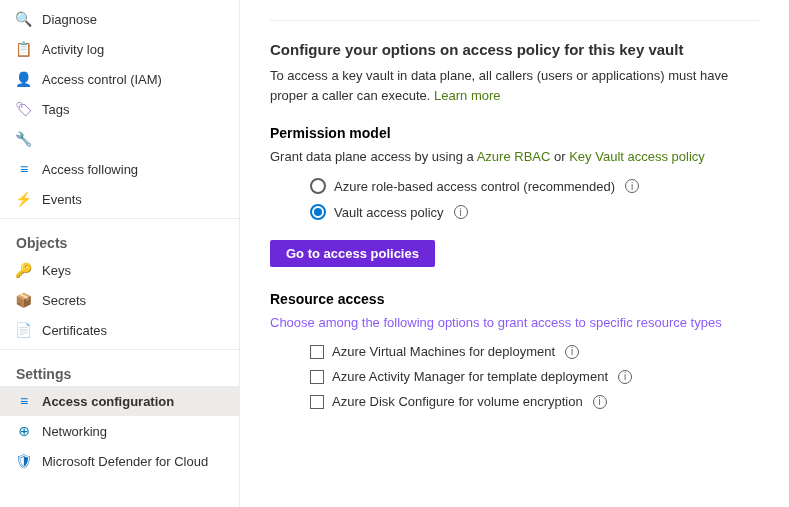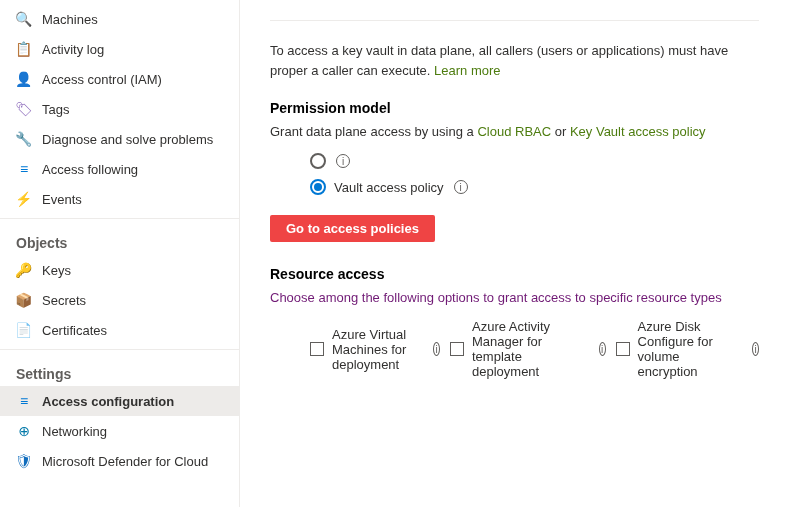--- a/index.html
+++ b/index.html
@@ -140,35 +140,35 @@
       justify-content: center;
       font-size: 10px;
       color: #605e5c;
       cursor: pointer;
       margin-left: 2px;
       vertical-align: middle;
     }
 
     
     .btn-primary {
-      background: #ef4444;
+      background: #6d28d9;
       color: #fff;
       border: none;
       padding: 6px 16px;
       font-size: 13px;
       font-weight: 600;
       cursor: pointer;
       border-radius: 2px;
       margin-bottom: 24px;
     }
 
     
     .checkbox-group {
       display: flex;
-      flex-direction: row;
+      flex-direction: column;
       gap: 10px;
       margin-left: 40px;
     }
     .checkbox-option {
       display: flex;
       align-items: center;
       gap: 8px;
       font-size: 13px;
       cursor: pointer;
     }
@@ -189,37 +189,36 @@
     .icon-bolt { color: #f7c948; }
     .icon-red { color: #d13438; }
   </style>
 </head>
 <body>
 
 <nav class="sidebar">
 
   <div class="sidebar-item">
     <span class="sidebar-icon icon-yellow">🔍</span>
-    <span>Machines</span>
+    <span>Diagnose</span>
   </div>
   <div class="sidebar-item">
     <span class="sidebar-icon icon-blue">📋</span>
     <span>Activity log</span>
   </div>
   <div class="sidebar-item">
     <span class="sidebar-icon icon-blue">👤</span>
     <span>Access control (IAM)</span>
   </div>
   <div class="sidebar-item">
     <span class="sidebar-icon icon-purple">🏷</span>
     <span>Tags</span>
   </div>
   <div class="sidebar-item">
     <span class="sidebar-icon icon-teal">🔧</span>
-    <span>Diagnose and solve problems</span>
   </div>
   <div class="sidebar-item">
     <span class="sidebar-icon icon-blue">≡</span>
     <span>Access following</span>
   </div>
   <div class="sidebar-item">
     <span class="sidebar-icon icon-bolt">⚡</span>
     <span>Events</span>
   </div>
 
@@ -252,50 +251,52 @@
   </div>
   <div class="sidebar-item">
     <span class="sidebar-icon icon-shield">🛡</span>
     <span>Microsoft Defender for Cloud</span>
   </div>
 </nav>
 
 <main class="main-content">
   <hr class="divider-line">
 
+  <div class="section-title">Configure your options on access policy for this key vault</div>
   <div class="section-desc">
     <span>To access a key vault in data plane, all callers (users or applications) must have proper a caller can execute.</span>
     <a href="#" class="link-blue">Learn more</a>
   </div>
 
   <div class="sub-section-title">Permission model</div>
   <div class="sub-section-desc">
     <span>Grant data plane access by using a</span>
-    <a href="#" class="link-blue">Cloud RBAC</a>
+    <a href="#" class="link-blue">Azure RBAC</a>
     <span> or </span>
     <a href="#" class="link-blue">Key Vault access policy</a>
   </div>
 
   
   <div class="radio-group">
     <label class="radio-option">
       <div class="radio-circle"></div>
+      <span>Azure role-based access control (recommended)</span>
       <span class="info-icon">i</span>
     </label>
     <label class="radio-option">
       <div class="radio-circle selected"></div>
       <span>Vault access policy</span>
       <span class="info-icon">i</span>
     </label>
   </div>
 
   <button class="btn-primary">Go to access policies</button>
 
   <div class="sub-section-title">Resource access</div>
-  <div class="sub-section-desc" style="color: #701a75;">Choose among the following options to grant access to specific resource types</div>
+  <div class="sub-section-desc" style="color: #8b5cf6;">Choose among the following options to grant access to specific resource types</div>
 
   
   <div class="checkbox-group">
     <label class="checkbox-option">
       <div class="checkbox-box"></div>
       <span>Azure Virtual Machines for deployment</span>
       <span class="info-icon">i</span>
     </label>
     <label class="checkbox-option">
       <div class="checkbox-box"></div>

